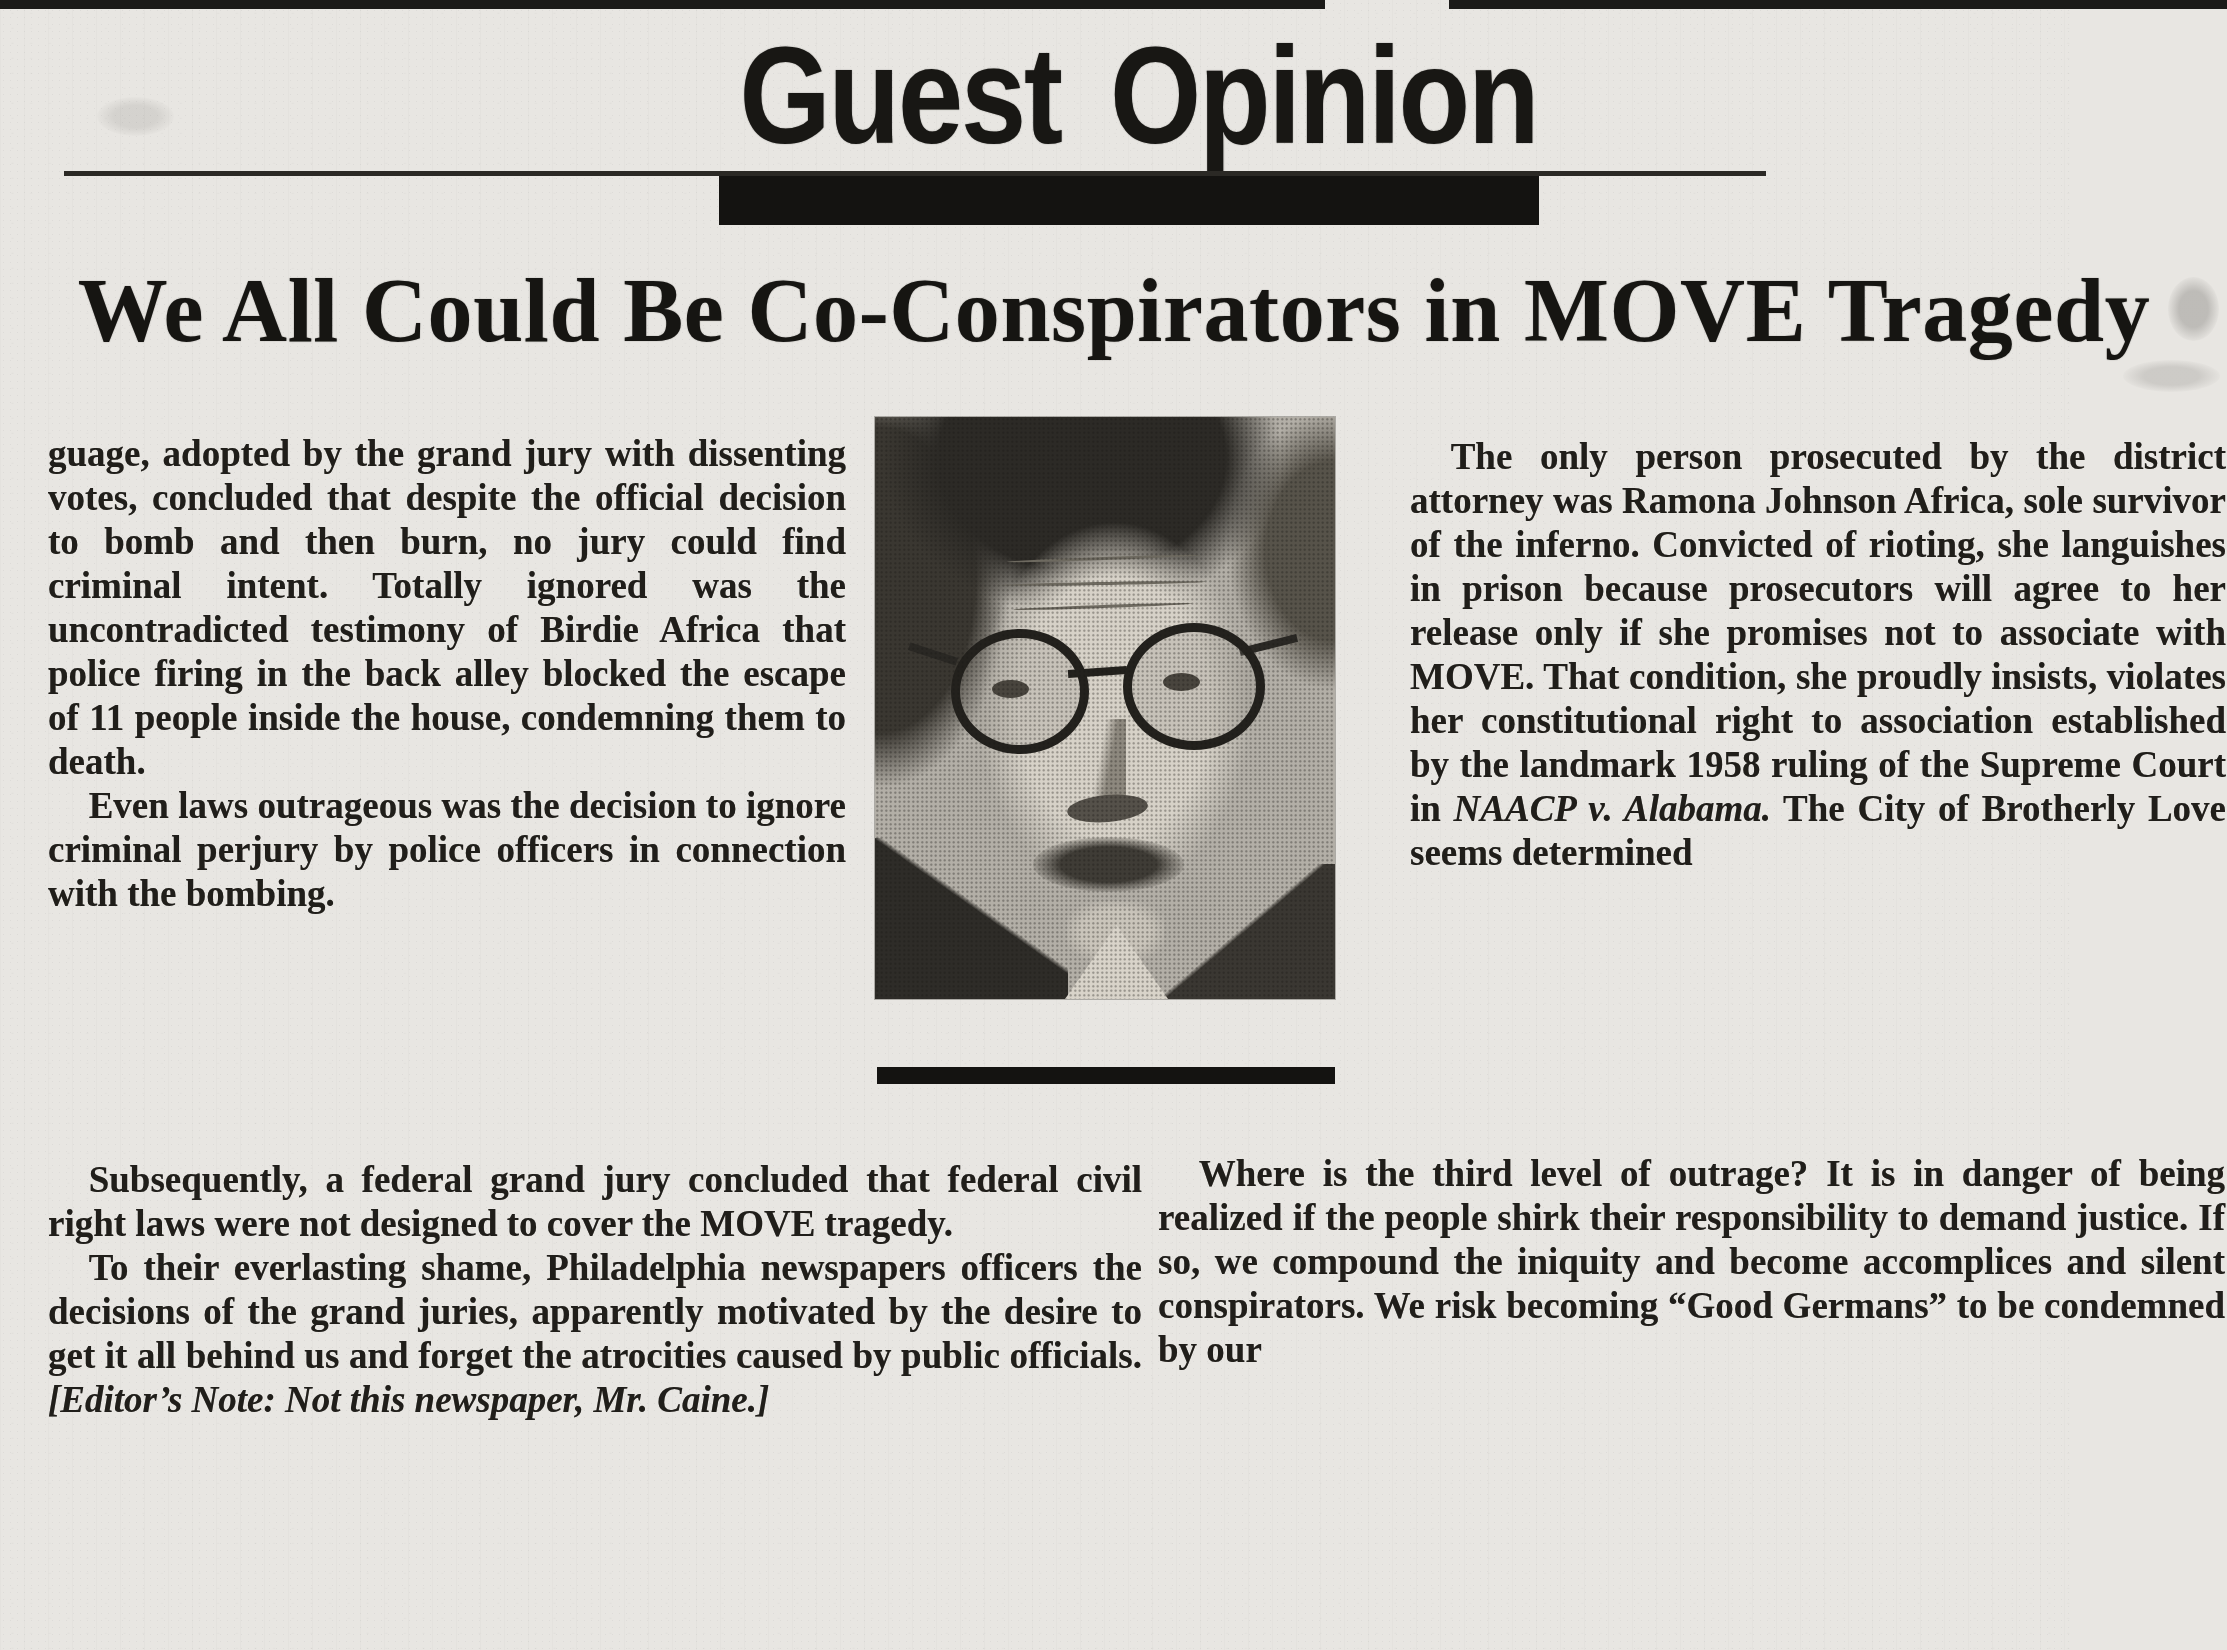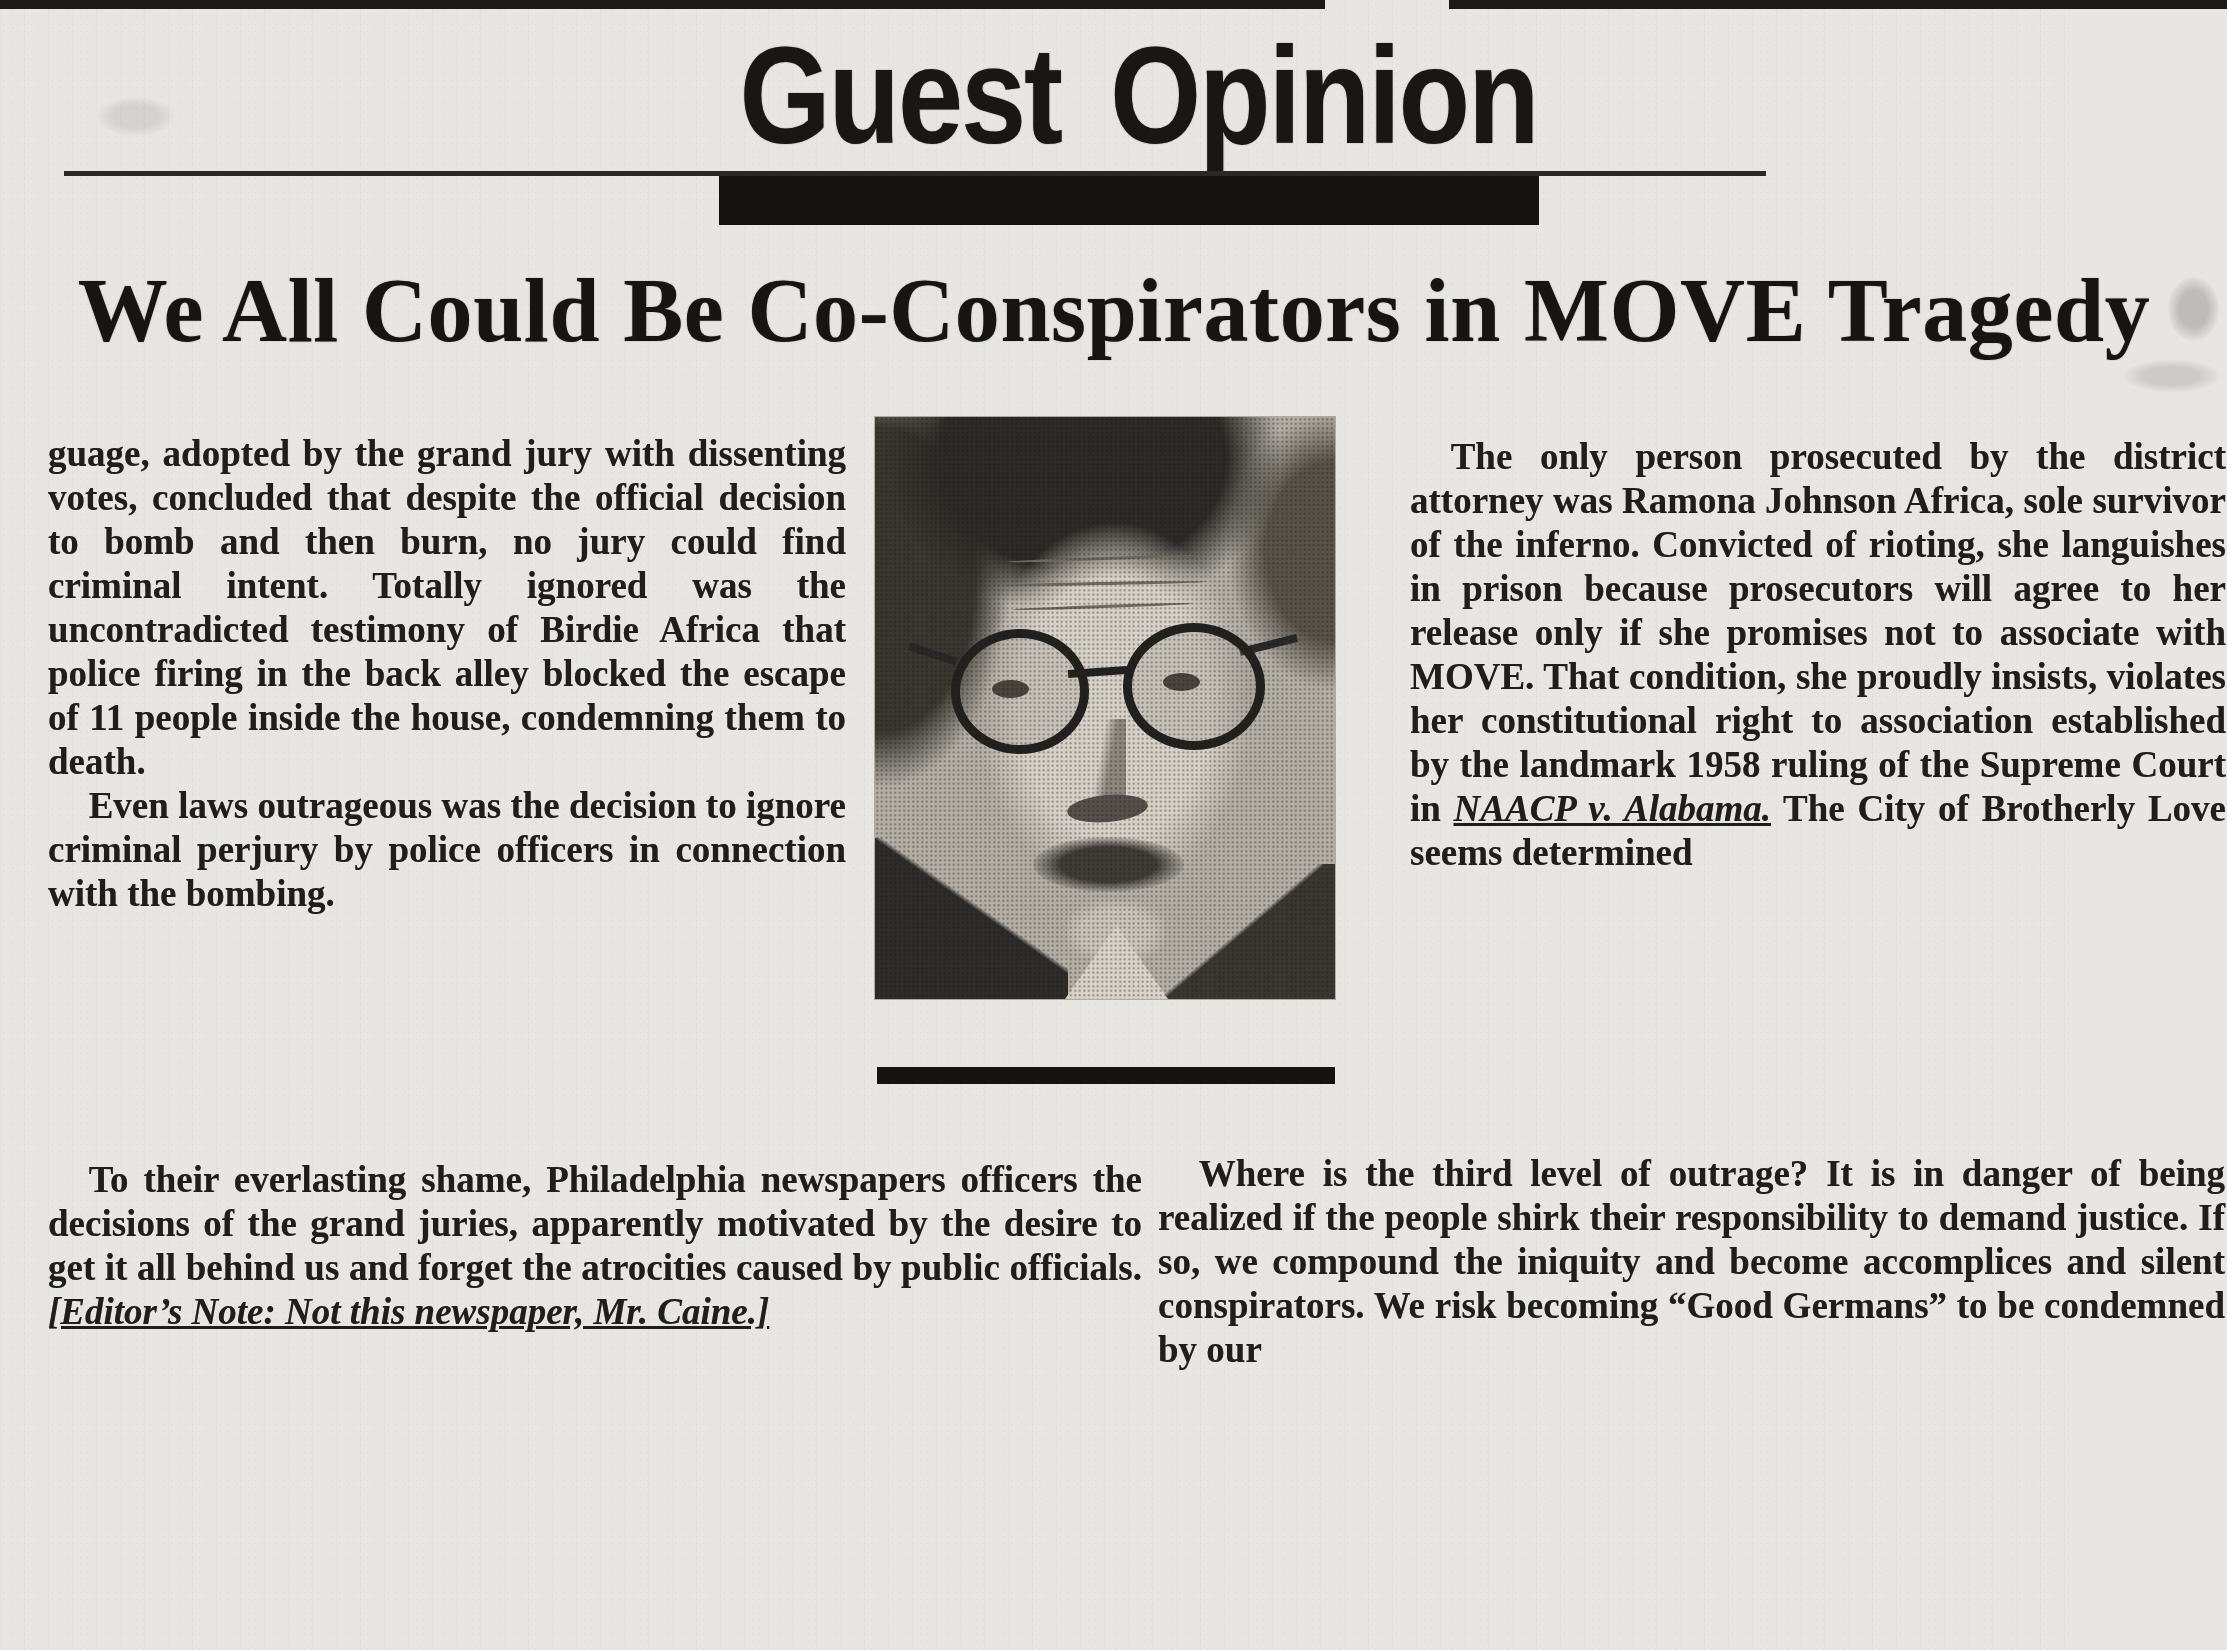--- a/index.html
+++ b/index.html
@@ -50,21 +50,21 @@
     color:#201e1a;text-align:justify;
     text-shadow:0 0 0.6px rgba(30,28,24,0.45);
     hyphens:auto;-webkit-hyphens:auto;
   }
   .bodytext p{margin:0;}
   .bodytext p.indent{text-indent:1.1em;}
   .col-left-narrow{left:48px;top:432px;width:798px;height:714px;}
   .col-right-narrow{left:1410px;top:435px;width:816px;height:714px;}
   .col-left-wide{left:48px;top:1158px;width:1094px;height:450px;}
   .col-right-wide{left:1158px;top:1152px;width:1067px;height:476px;}
-  .ital{font-style:italic;text-decoration:underline;}
+  .ital{font-style:italic;}
   
   .photo{
     position:absolute;left:875px;top:417px;width:460px;height:582px;
     background:#b3afa7;overflow:hidden;
     outline:1.3px solid rgba(60,58,52,0.35);
   }
   .ph{position:absolute;}
   .ph-hair{inset:0;background:
     radial-gradient(ellipse 277px 219px at 45% 7%, #2c2a26 0 52%, rgba(44,42,38,0) 72%),
     radial-gradient(ellipse 174px 277px at 1% 28%, #3a3731 0 55%, rgba(58,55,49,0) 75%),
@@ -147,20 +147,21 @@
     <div class="ph ph-collar"></div>
     <div class="ph ph-halftone" style="position:absolute;inset:0;"></div>
   </div>
   <div class="caption-bar"></div>
 
   <div class="bodytext col-right-narrow">
     <p class="indent"><span>The only person prosecuted by the district attorney was Ramona Johnson Africa, sole survivor of the inferno. Convicted of rioting, she languishes in prison because prosecutors will agree to her release only if she promises not to associate with MOVE. That condition, she proudly insists, violates her constitutional right to association established by the landmark 1958 ruling of the Supreme Court in </span><span class="ital">NAACP v. Alabama.</span><span> The City of Brotherly Love seems determined</span></p>
   </div>
 
   <div class="bodytext col-left-wide">
+    <p class="indent">Subsequently, a federal grand jury concluded that federal civil right laws were not designed to cover the MOVE tragedy.</p>
     <p class="indent"><span>To their everlasting shame, Philadelphia newspapers officers the decisions of the grand juries, apparently motivated by the desire to get it all behind us and forget the atrocities caused by public officials. </span><span class="ital">[Editor’s Note: Not this newspaper, Mr. Caine.]</span></p>
   </div>
 
   <div class="bodytext col-right-wide">
     <p class="indent">Where is the third level of outrage? It is in danger of being realized if the people shirk their responsibility to demand justice. If so, we compound the iniquity and become accomplices and silent conspirators. We risk becoming “Good Germans” to be condemned by our</p>
   </div>
 
   <div class="smudge smudge-1"></div>
   <div class="smudge smudge-2"></div>
   <div class="smudge smudge-3"></div>

